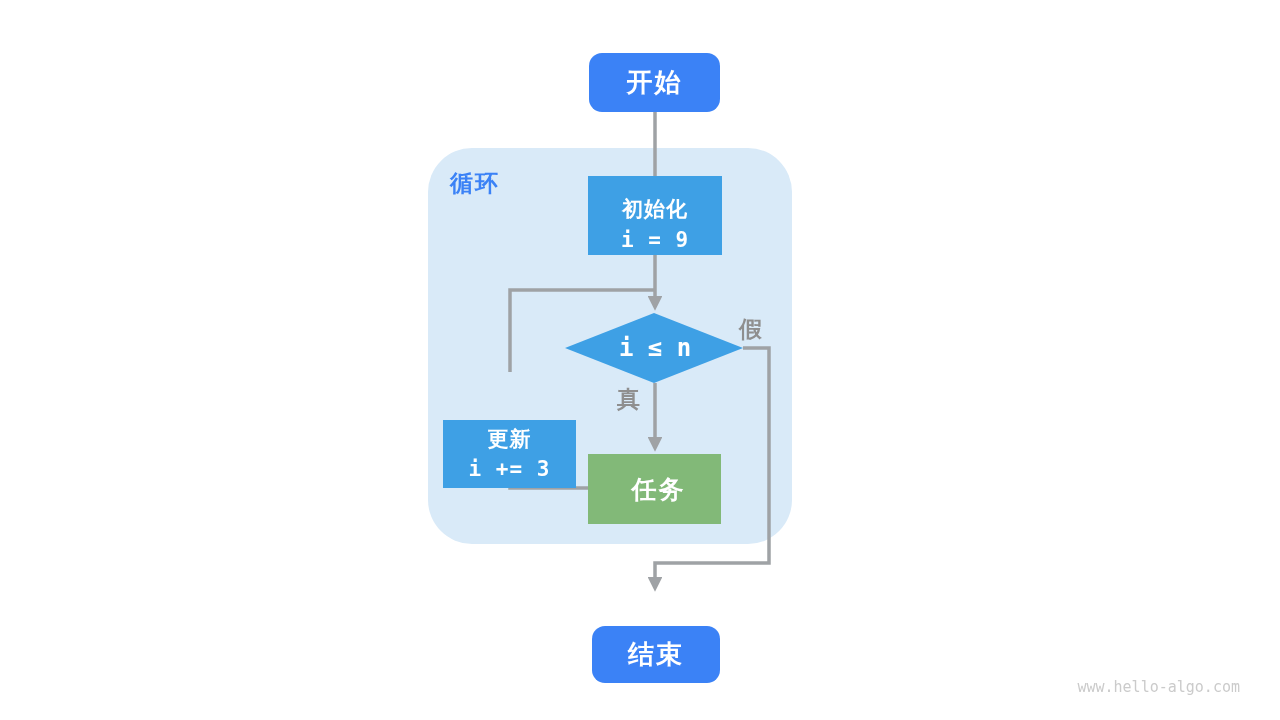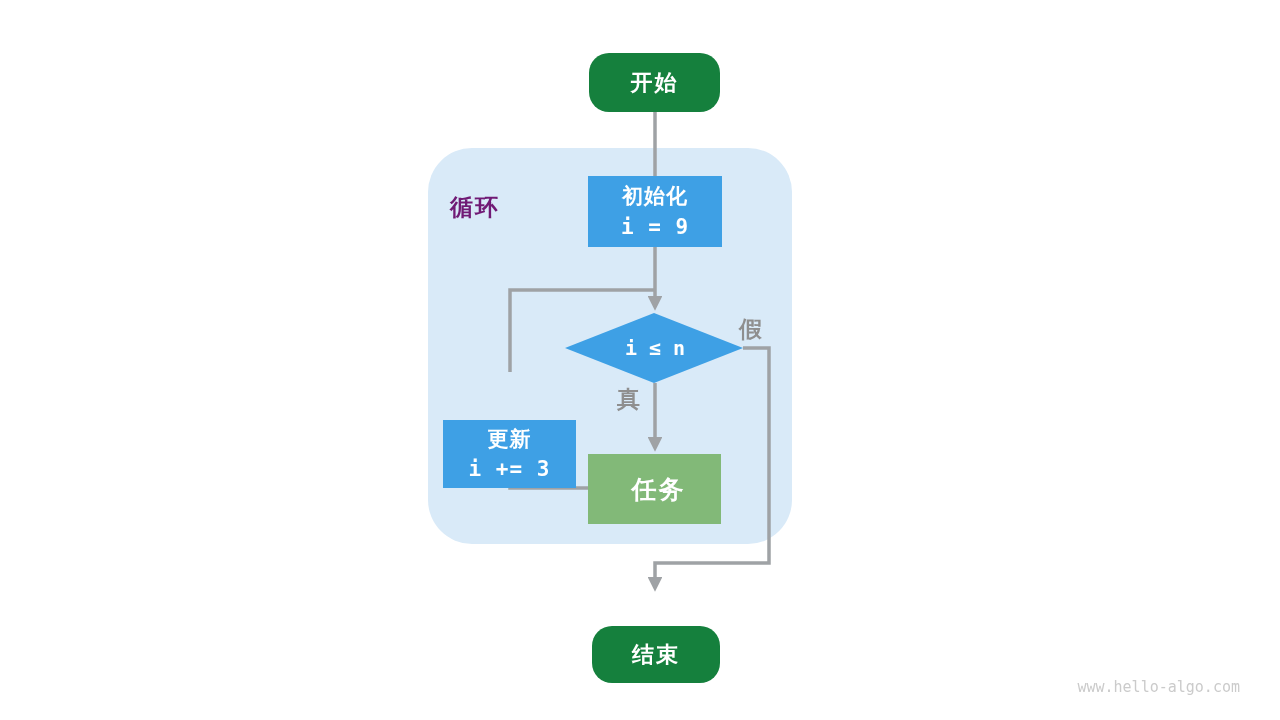--- a/index.html
+++ b/index.html
@@ -8,43 +8,43 @@
 
   .canvas { position: absolute; left: 0; top: 0; width: 1280px; height: 720px; }
 
   
   .loop-container {
     position: absolute; left: 428px; top: 148px; width: 364px; height: 396px;
     background: #d9eaf8; border-radius: 44px; z-index: 1;
   }
   .loop-label {
     position: absolute; left: 450px; top: 168px; z-index: 3;
-    font-size: 23px; font-weight: bold; color: #701a75; letter-spacing: 2px; margin-top: 24px;
+    font-size: 23px; font-weight: bold; color: #3b82f6; letter-spacing: 2px;
   }
   svg.edges { position: absolute; left: 0; top: 0; z-index: 2; }
 
   .node { position: absolute; z-index: 3; display: flex; flex-direction: column;
           align-items: center; justify-content: center; color: #ffffff; }
-  .terminal { background: #15803d; border-radius: 20px; font-size: 22px; font-weight: 600; letter-spacing: 2px; }
+  .terminal { background: #3b82f6; border-radius: 13px; font-size: 26px; font-weight: 600; letter-spacing: 2px; }
   .process  { background: #3ea0e5; font-size: 21px; font-weight: 600; letter-spacing: 1px; line-height: 1.45; }
   .process .code, .diamond-text { font-family: "DejaVu Sans Mono", "Liberation Mono", monospace; font-weight: bold; }
   .task { background: #82b978; font-size: 25px; font-weight: 600; letter-spacing: 2px; padding-left: 8px; }
 
   .node-start { left: 589px; top: 53px;  width: 131px; height: 59px; }
-  .node-init  { left: 588px; top: 176px; width: 134px; height: 71px; }
+  .node-init  { left: 588px; top: 176px; width: 134px; height: 79px; justify-content: flex-end; }
   .node-update{ left: 443px; top: 372px; width: 133px; height: 68px; margin-top: 48px; }
   .node-task  { left: 588px; top: 454px; width: 133px; height: 70px; }
   .node-end   { left: 592px; top: 594px; width: 128px; height: 57px; margin-top: 32px; }
 
   .diamond-wrap { position: absolute; left: 560px; top: 308px; width: 190px; height: 80px; z-index: 3; }
   .diamond-wrap svg { display: block; }
   .diamond-text {
     position: absolute; left: 0; top: 0; width: 190px; height: 80px;
     display: flex; align-items: center; justify-content: center;
-    color: #ffffff; font-size: 20px; z-index: 4;
+    color: #ffffff; font-size: 24px; z-index: 4;
   }
 
   .branch-label { position: absolute; z-index: 3; font-size: 23px; font-weight: bold; color: #8f8f8f; }
   .label-true  { left: 617px; top: 384px; }
   .label-false { left: 739px; top: 314px; }
 
   .watermark {
     position: absolute; right: 40px; top: 678px; z-index: 3;
     font-family: "DejaVu Sans Mono", "Liberation Mono", monospace;
     font-size: 15px; color: #cbcbcb;

